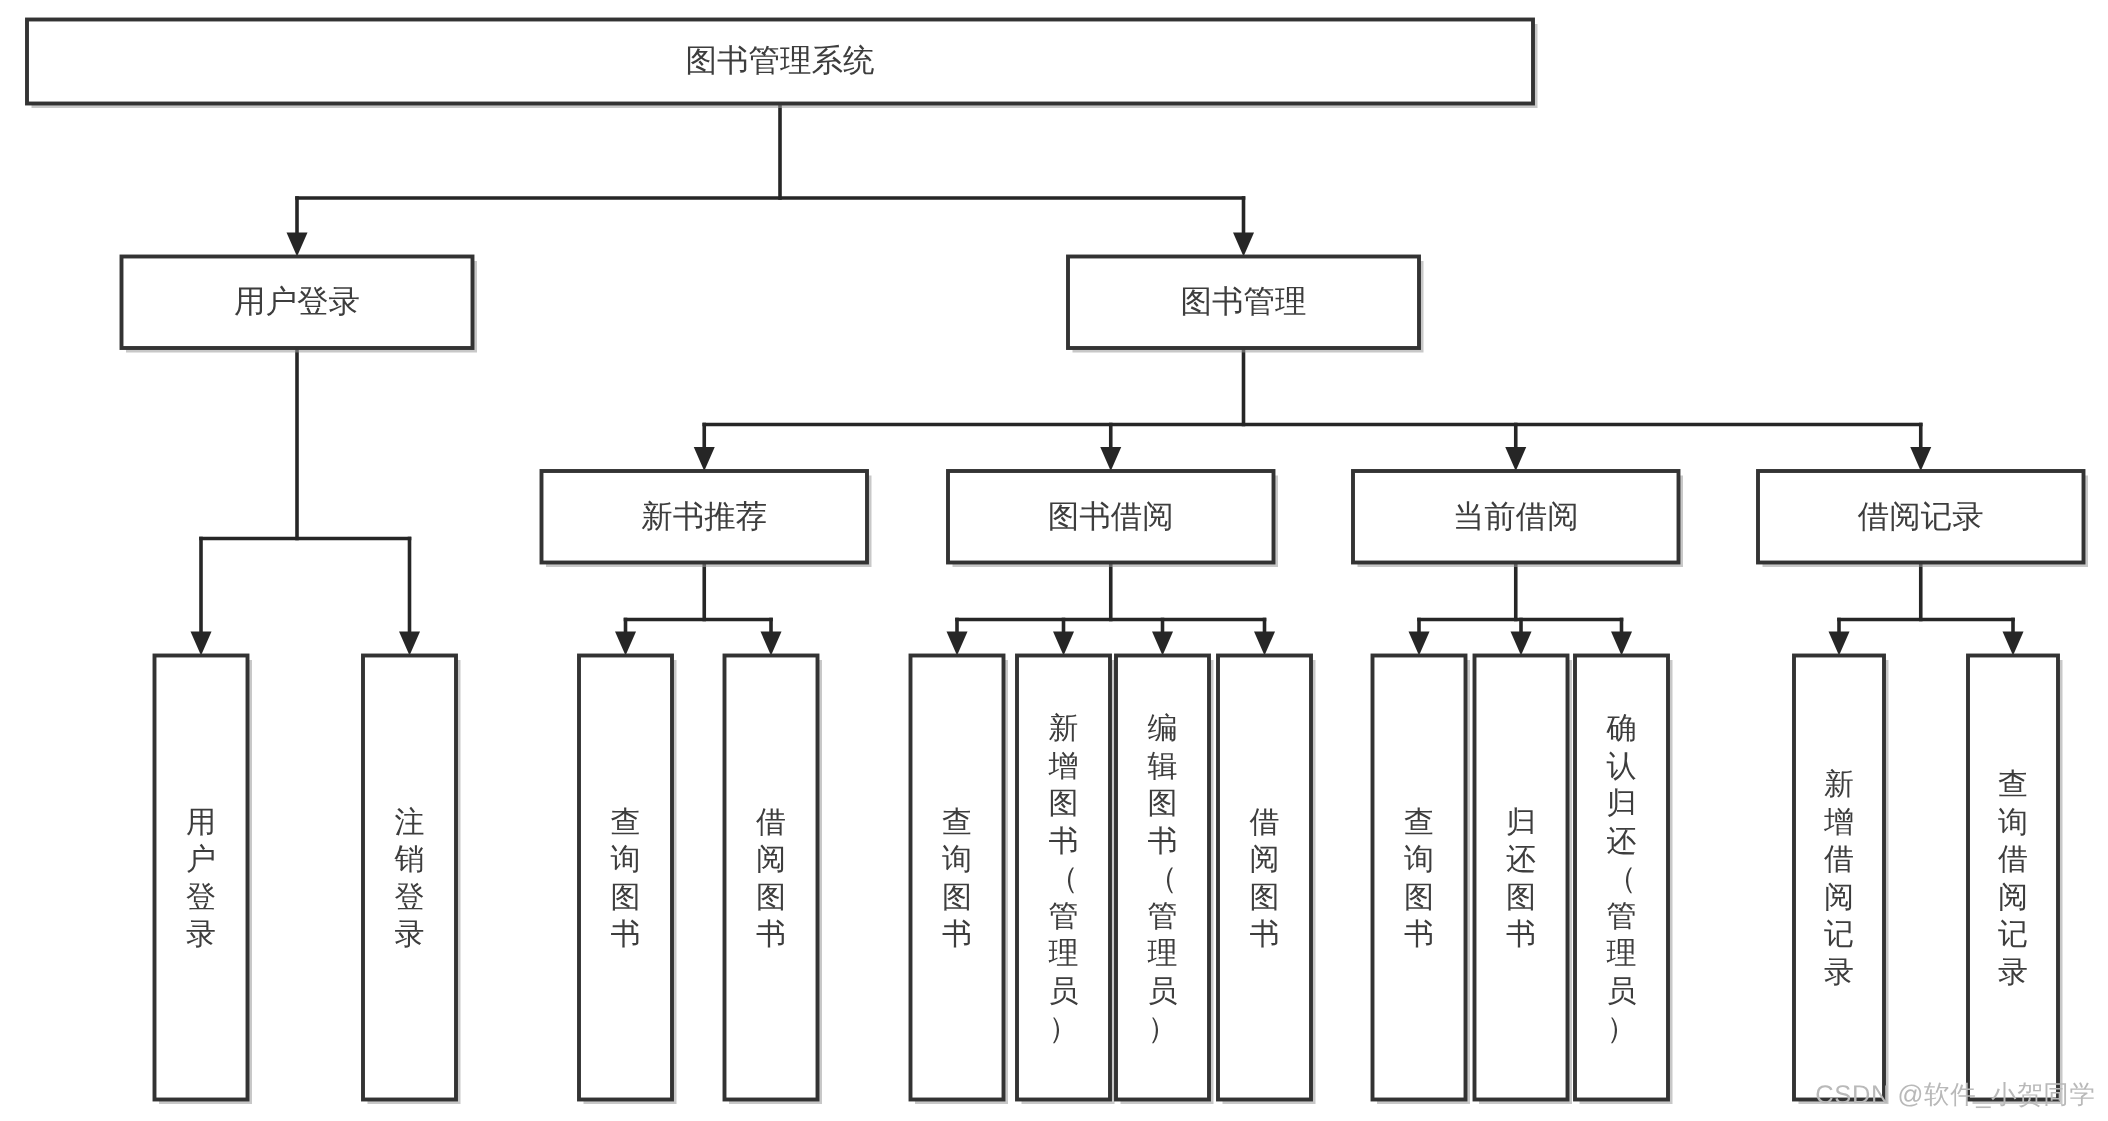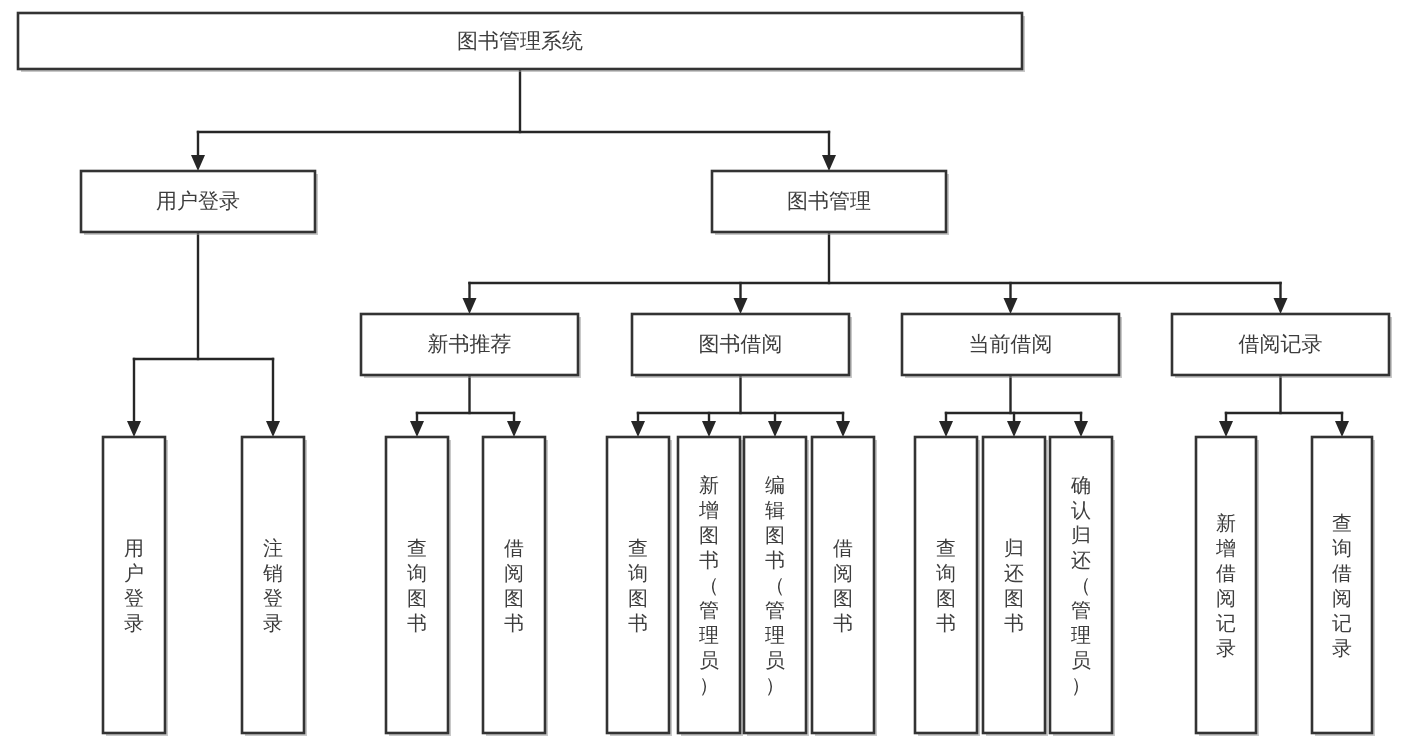--- a/index.html
+++ b/index.html
@@ -219,13 +219,14 @@
           <rect x="1196" y="437" width="60" height="296" class="node-box"></rect>
           <text x="1226" class="node-label vertical"><tspan x="1226" y="524.5">新</tspan><tspan x="1226" y="549.5">增</tspan><tspan x="1226" y="574.5">借</tspan><tspan x="1226" y="599.5">阅</tspan><tspan x="1226" y="624.5">记</tspan><tspan x="1226" y="649.5">录</tspan></text>
         </g>
         <g>
           <rect x="1315" y="440" width="60" height="296" class="node-shadow"></rect>
           <rect x="1312" y="437" width="60" height="296" class="node-box"></rect>
           <text x="1342" class="node-label vertical"><tspan x="1342" y="524.5">查</tspan><tspan x="1342" y="549.5">询</tspan><tspan x="1342" y="574.5">借</tspan><tspan x="1342" y="599.5">阅</tspan><tspan x="1342" y="624.5">记</tspan><tspan x="1342" y="649.5">录</tspan></text>
         </g>
       </g>
   </svg>
+  <div class="watermark">CSDN @软件_小贺同学</div>
 </div>
 
 </body></html>

